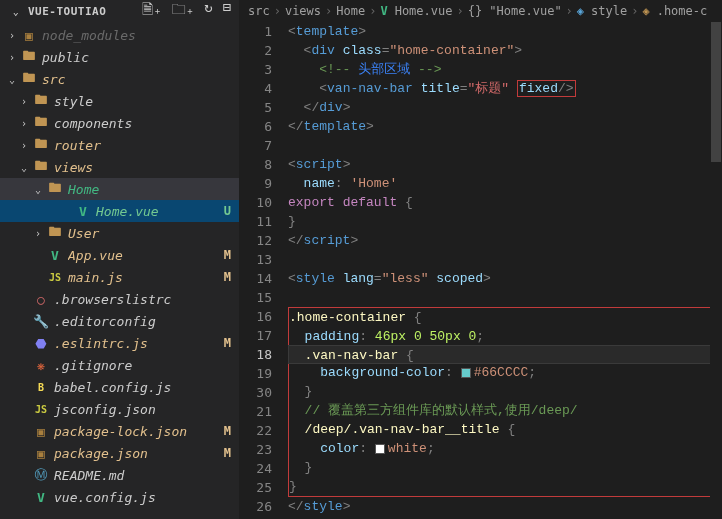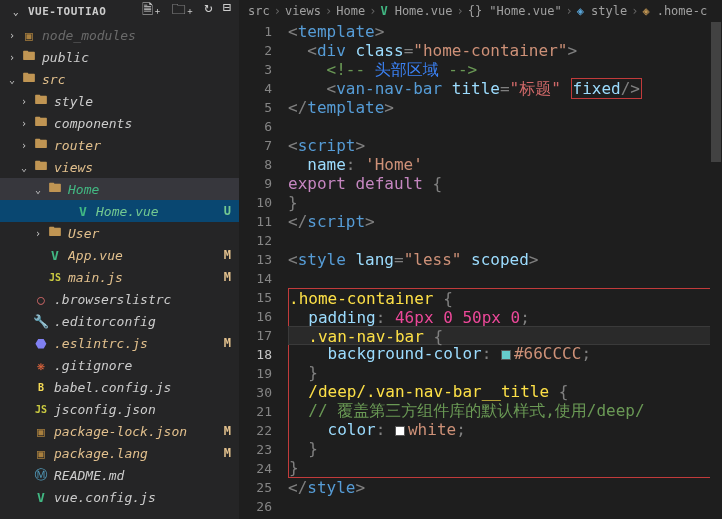--- a/index.html
+++ b/index.html
@@ -133,43 +133,44 @@
 .gutter .ln.active { color: #c6c6c6; }
 .code {
   flex: 1;
   position: relative;
   padding-right: 8px;
 }
 .code-line {
   height: 19px;
   line-height: 19px;
   white-space: pre;
-  font-size: 16px;
+  font-size: 13px;
+  font-family: Liberation Mono, monospace;
 }
 .code-line.active-line {
   background: #2a2a2a;
   border: 1px solid #3a3a3a;
   margin: -1px;
 }
 .style-box {
   border: 1px solid #c23b3b;
 }
 
 .p  { color: #808080; }  
 .t  { color: #569cd6; }  
 .a  { color: #9cdcfe; }  
 .s  { color: #ce9178; }  
 .sr { color: #d16969; }  
 .c  { color: #6a9955; }  
 .cy { color: #3b82f6; }  
 .k  { color: #c586c0; }  
 .n  { color: #9cdcfe; }  
-.sel{ color: #fde047; }  
+.sel{ color: #fef9c3; }  
 .prop{color: #9cdcfe; }  
-.num{ color: #ec4899; }
+.num{ color: #bef264; }
 .dim { color: #6a6a6a; }
 .box-attr { border: 1px solid #c23b3b; padding: 0 1px; }
 .swatch {
   display: inline-block;
   width: 10px;
   height: 10px;
   border: 1px solid #555;
   vertical-align: middle;
   margin-right: 3px;
 }
@@ -343,21 +344,21 @@
           <span style="color:#a87f3e">▣</span>
         </span>
         <span class="item-label lbl-mod">package-lock.json</span>
         <span class="item-status mod">M</span>
       </div>
       <div class="tree-item pl-1">
         <span class="chevron"></span>
         <span class="item-icon">
           <span style="color:#a87f3e">▣</span>
         </span>
-        <span class="item-label lbl-mod">package.lang</span>
+        <span class="item-label lbl-mod">package.json</span>
         <span class="item-status mod">M</span>
       </div>
       <div class="tree-item pl-1">
         <span class="chevron"></span>
         <span class="item-icon">
           <span style="color:#519aba">Ⓜ</span>
         </span>
         <span class="item-label ">README.md</span>
       </div>
       <div class="tree-item pl-1">
@@ -416,38 +417,39 @@
         <div class="ln">23</div>
         <div class="ln">24</div>
         <div class="ln">25</div>
         <div class="ln">26</div>
       </div>
     <div class="code" id="code">
       <div class="code-line"><span class="p">&lt;</span><span class="t">template</span><span class="p">&gt;</span></div>
         <div class="code-line">  <span class="p">&lt;</span><span class="t">div</span> <span class="a">class</span><span class="p">=</span><span class="s">"home-container"</span><span class="p">&gt;</span></div>
         <div class="code-line">    <span class="c">&lt;!-- </span><span class="cy">头部区域</span><span class="c"> --&gt;</span></div>
         <div class="code-line">    <span class="p">&lt;</span><span class="t">van-nav-bar</span> <span class="a">title</span><span class="p">=</span><span class="sr">"标题"</span> <span class="box-attr"><span class="a">fixed</span><span class="p">/&gt;</span></span></div>
+        <div class="code-line">  <span class="p">&lt;/</span><span class="t">div</span><span class="p">&gt;</span></div>
         <div class="code-line"><span class="p">&lt;/</span><span class="t">template</span><span class="p">&gt;</span></div>
         <div class="code-line"></div>
         <div class="code-line"><span class="p">&lt;</span><span class="t">script</span><span class="p">&gt;</span></div>
         <div class="code-line">  <span class="n">name</span><span class="p">:</span> <span class="s">'Home'</span></div>
         <div class="code-line"><span class="k">export</span> <span class="k">default</span> <span class="p">{</span></div>
         <div class="code-line"><span class="p">}</span></div>
         <div class="code-line"><span class="p">&lt;/</span><span class="t">script</span><span class="p">&gt;</span></div>
         <div class="code-line"></div>
         <div class="code-line"><span class="p">&lt;</span><span class="t">style</span> <span class="a">lang</span><span class="p">=</span><span class="s">"less"</span> <span class="a">scoped</span><span class="p">&gt;</span></div>
         <div class="code-line"></div>
         <div class="style-box">
           <div class="code-line"><span class="sel">.home-container</span> <span class="p">{</span></div>
           <div class="code-line">  <span class="prop">padding</span><span class="p">:</span> <span class="num">46px</span> <span class="num">0</span> <span class="num">50px</span> <span class="num">0</span><span class="p">;</span></div>
           <div class="code-line active-line">  <span class="sel">.van-nav-bar</span> <span class="p">{</span></div>
           <div class="code-line">    <span class="prop">background-color</span><span class="p">:</span> <span class="swatch" style="background:#66CCCC"></span><span class="s">#66CCCC</span><span class="p">;</span></div>
           <div class="code-line">  <span class="p">}</span></div>
+          <div class="code-line">  <span class="c">// 覆盖第三方组件库的默认样式,使用/deep/</span></div>
           <div class="code-line">  <span class="sel">/deep/.van-nav-bar__title</span> <span class="p">{</span></div>
-          <div class="code-line">  <span class="c">// 覆盖第三方组件库的默认样式,使用/deep/</span></div>
           <div class="code-line">    <span class="prop">color</span><span class="p">:</span> <span class="swatch" style="background:#fff"></span><span class="s">white</span><span class="p">;</span></div>
           <div class="code-line">  <span class="p">}</span></div>
           <div class="code-line"><span class="p">}</span></div>
         </div>
         <div class="code-line"><span class="p">&lt;/</span><span class="t">style</span><span class="p">&gt;</span></div>
         <div class="scrollbar">
         <div class="scroll-thumb"></div>
       </div>
     </div>
   </div>

